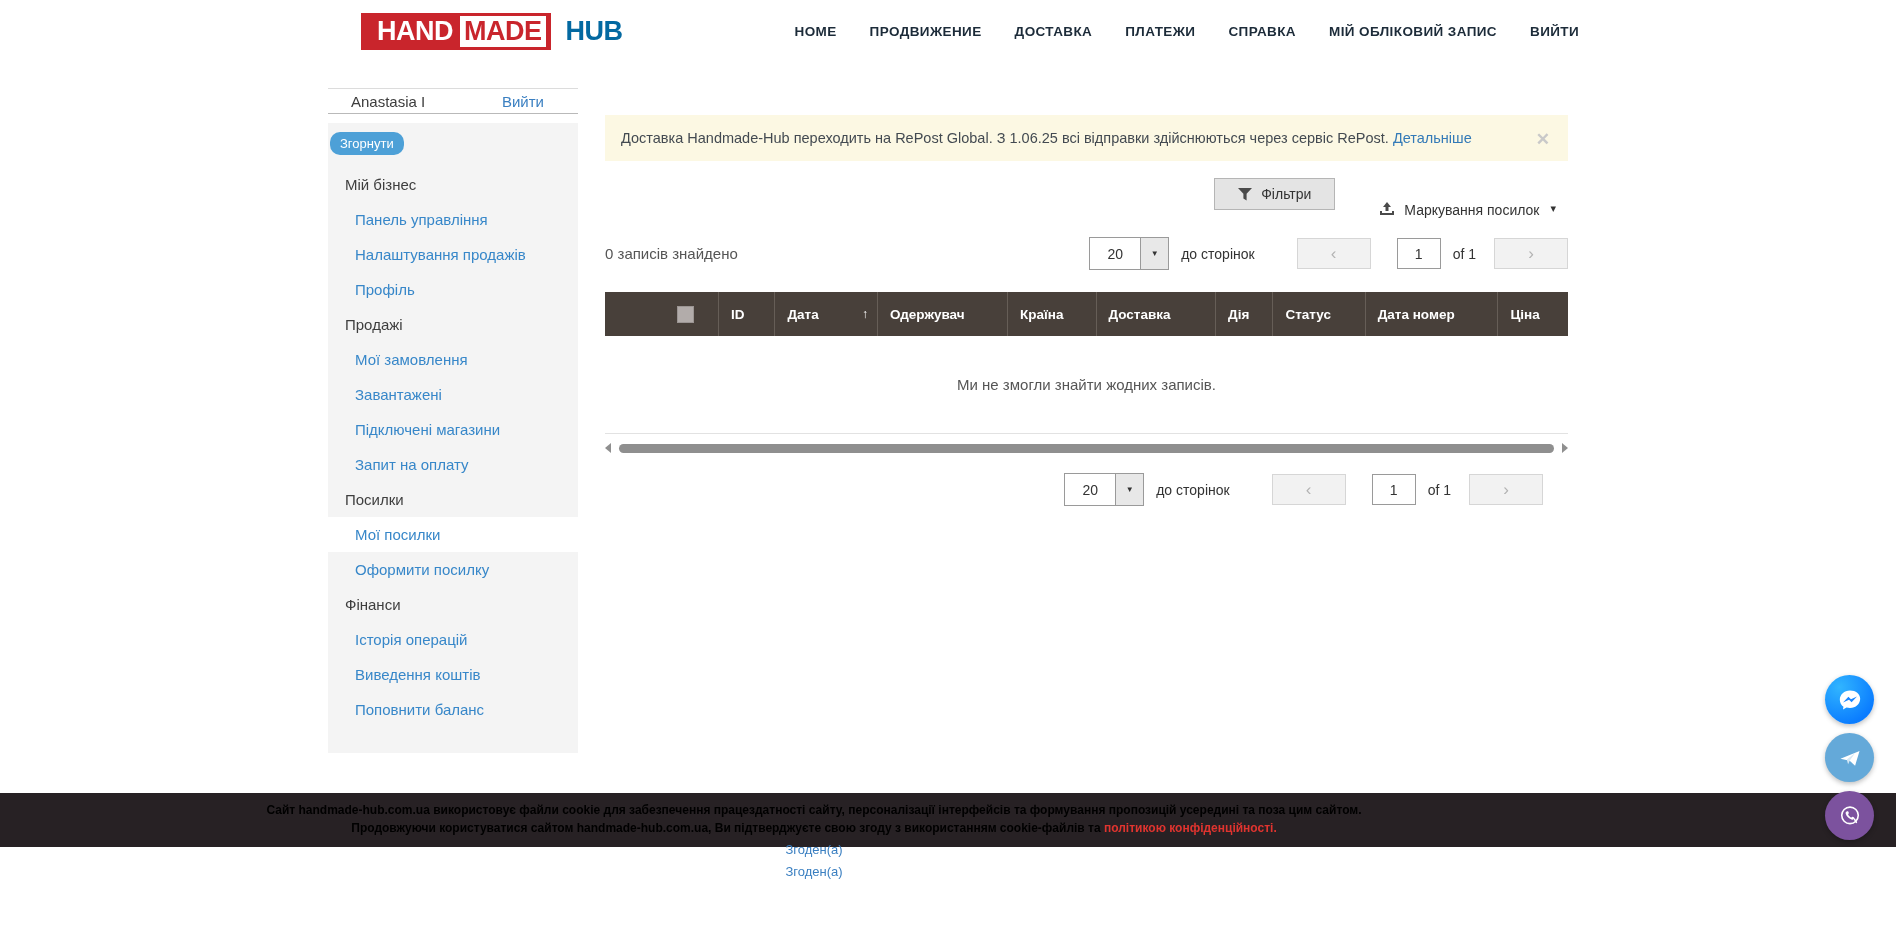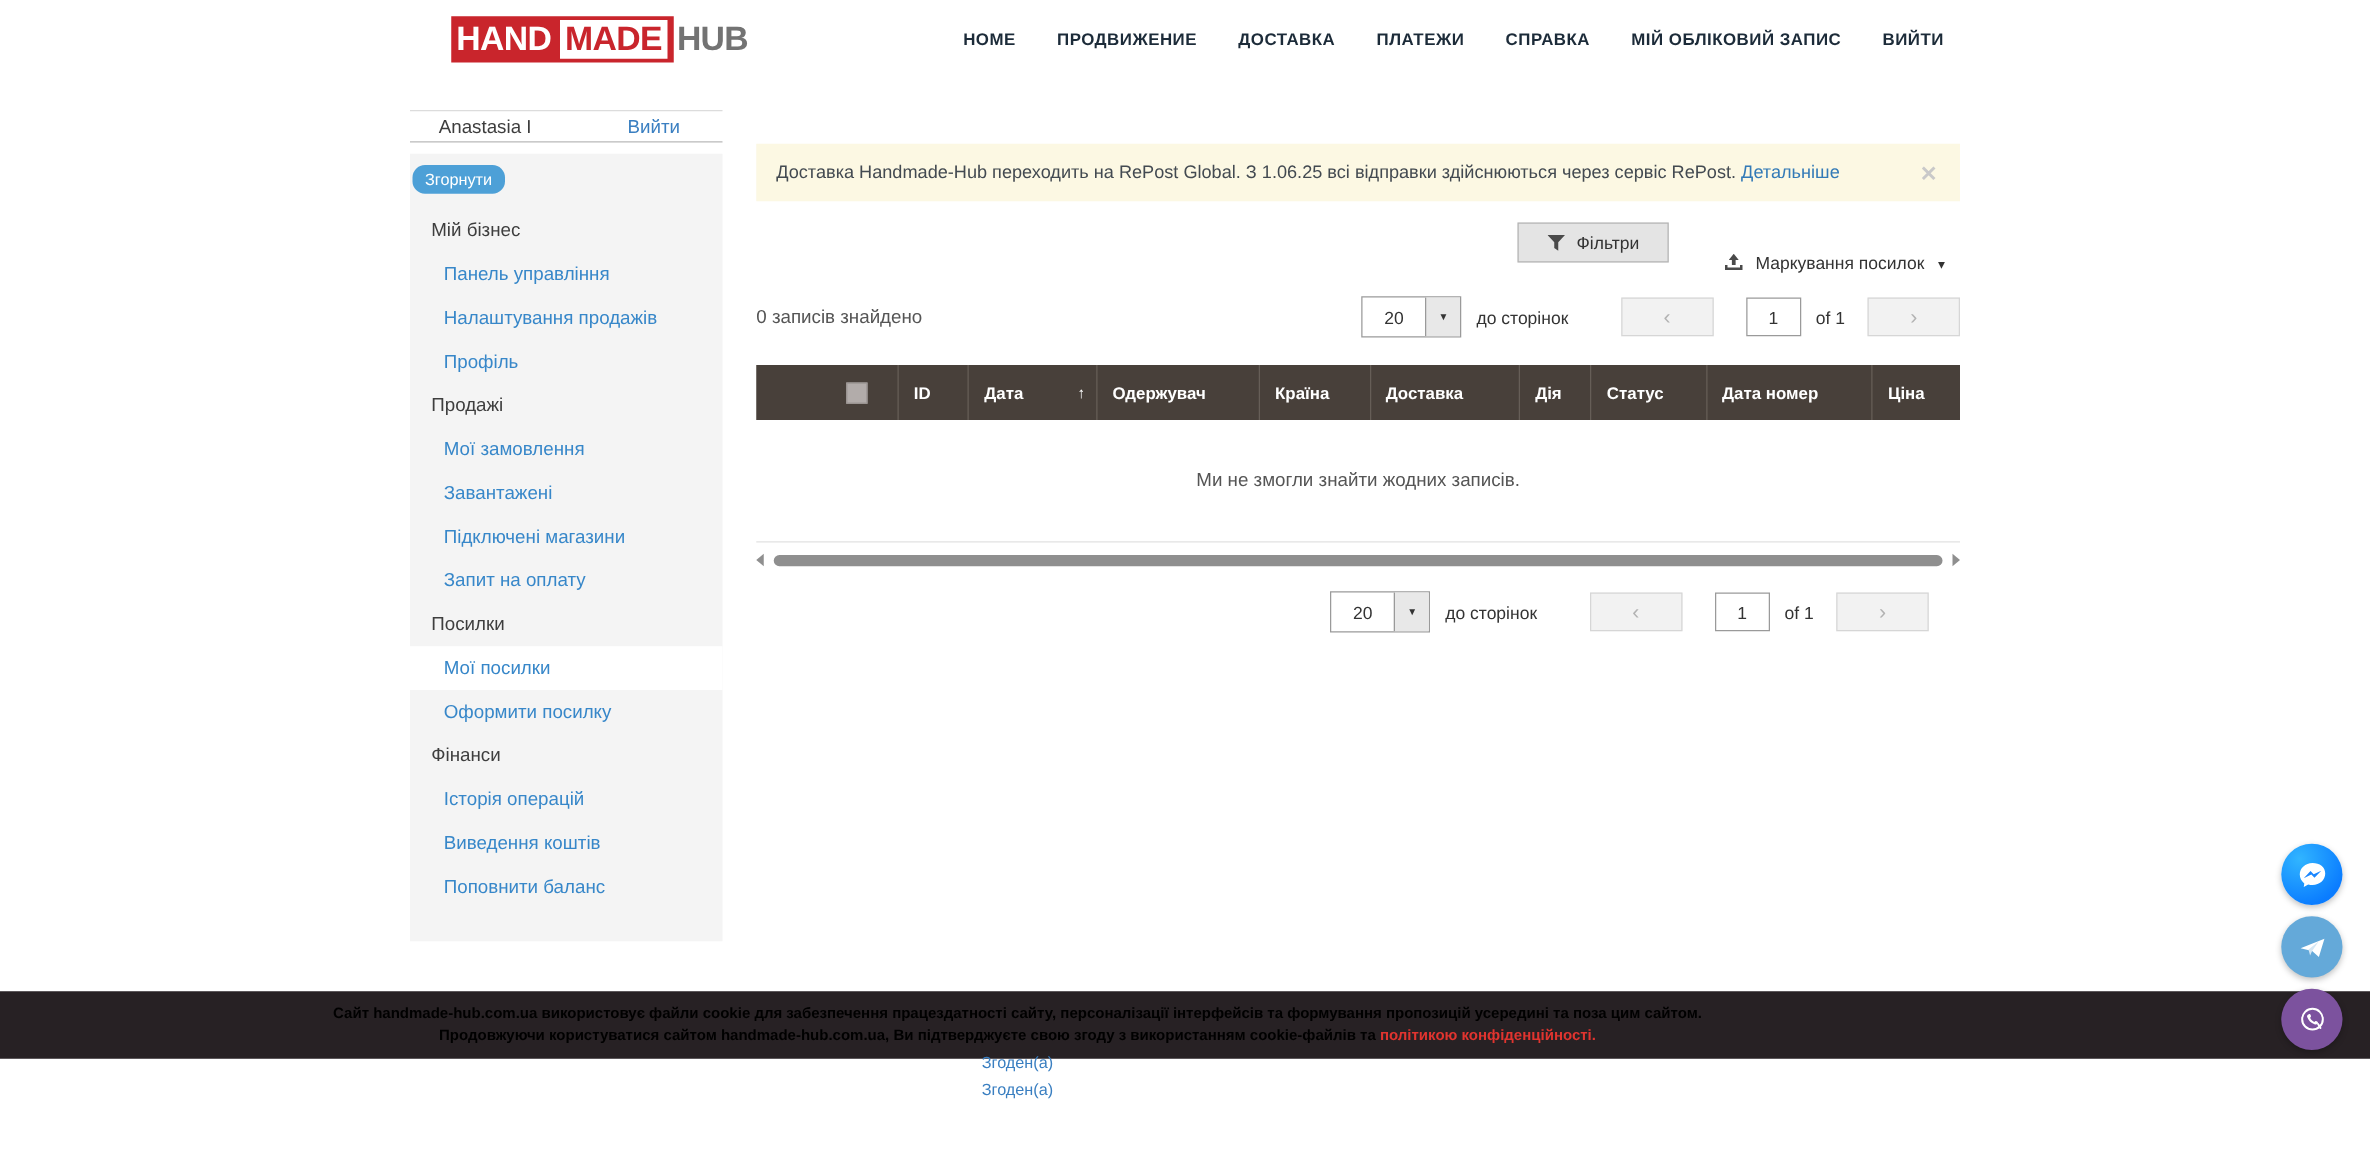--- a/index.html
+++ b/index.html
@@ -3,24 +3,24 @@
 <meta charset="utf-8">
 <style>
   * { margin:0; padding:0; box-sizing:border-box; }
   html,body { width:1896px; height:937px; background:#fff; font-family:"Liberation Sans", sans-serif; overflow:hidden; position:relative; }
 
   
   .site-header { height:62px; background:#fff; }
   .container { width:1240px; margin:0 auto; position:relative; }
   .header-inner { display:flex; align-items:center; height:62px; }
   .logo { display:flex; align-items:stretch; margin-left:33px; font-weight:bold; letter-spacing:-0.5px; cursor:pointer; }
-  .logo-red-box { background:#c9252c; display:flex; align-items:flex-start; padding:3px 5px 3px 4px; }
+  .logo-red-box { background:#c9252c; display:flex; align-items:flex-start; padding:3px 5px 3px 16px; }
   .logo-hand { color:#fff; font-size:27px; }
   .logo-made { color:#c9252c; background:#fff; font-size:27px; padding:0 4px; margin-left:7px; }
-  .logo-hub { color:#737373; font-size:27px; display:flex; align-items:center; padding-left:3px; }
+  .logo-hub { color:#0369a1; font-size:27px; display:flex; align-items:center; padding-left:3px;margin-left:12px; }
   .main-nav { display:flex; gap:33px; margin-left:172px; }
   .main-nav .nav-item { font-size:13.5px; font-weight:700; color:#1c2b39; letter-spacing:0.4px; cursor:pointer; white-space:nowrap; }
 
   
   .layout { display:flex; align-items:flex-start; }
   .sidebar { width:250px; }
   .main { width:963px; margin-left:27px; }
 
   
   .user-row { margin-top:26px; border-top:1px solid #dcdcdc; border-bottom:1px solid #b9b9b9; height:26px; display:flex; align-items:center; padding:0 34px 0 23px; }
@@ -34,21 +34,21 @@
   .menu-link.active { background:#fff; }
 
   
   .notice { margin-top:53px; background:#fcf8e3; padding:15px 16px; font-size:14.5px; color:#434a51; position:relative; }
   .notice-link { color:#337ab7; cursor:pointer; }
   .notice-close { position:absolute; right:18px; top:14px; color:#c9c9c9; font-size:17px; font-weight:bold; cursor:pointer; }
 
   
   .toolbar { display:flex; justify-content:flex-end; align-items:center; margin-top:9px; }
   .filters-btn { display:flex; align-items:center; gap:9px; background:#e4e4e4; border:1px solid #b5b5b5; padding:7px 23px; font-size:14px; color:#333; cursor:pointer; }
-  .marking-ctl { display:flex; align-items:flex-end; gap:9px; margin-left:44px; margin-right:12px; font-size:14px; color:#333; cursor:pointer;margin-top:32px; }
+  .marking-ctl { display:flex; align-items:flex-start; gap:9px; margin-left:44px; margin-right:12px; font-size:14px; color:#333; cursor:pointer;margin-top:32px; }
   .caret { font-size:11px; color:#333; margin-left:2px; }
 
   
   .count-row { display:flex; align-items:center; margin-top:19px; }
   .count-text { font-size:15px; color:#555; }
   .pager { display:flex; align-items:center; margin-left:auto; }
   .size-select { display:flex; height:33px; border:1px solid #9a9a9a; background:#fff; cursor:pointer; }
   .size-value { width:50px; display:flex; align-items:center; justify-content:center; font-size:14px; color:#333; }
   .size-arrow { width:28px; background:#e8e8e8; border-left:1px solid #9a9a9a; display:flex; align-items:center; justify-content:center; font-size:10px; color:#333; }
   .per-label { font-size:14px; color:#333; margin:0 42px 0 12px; }

